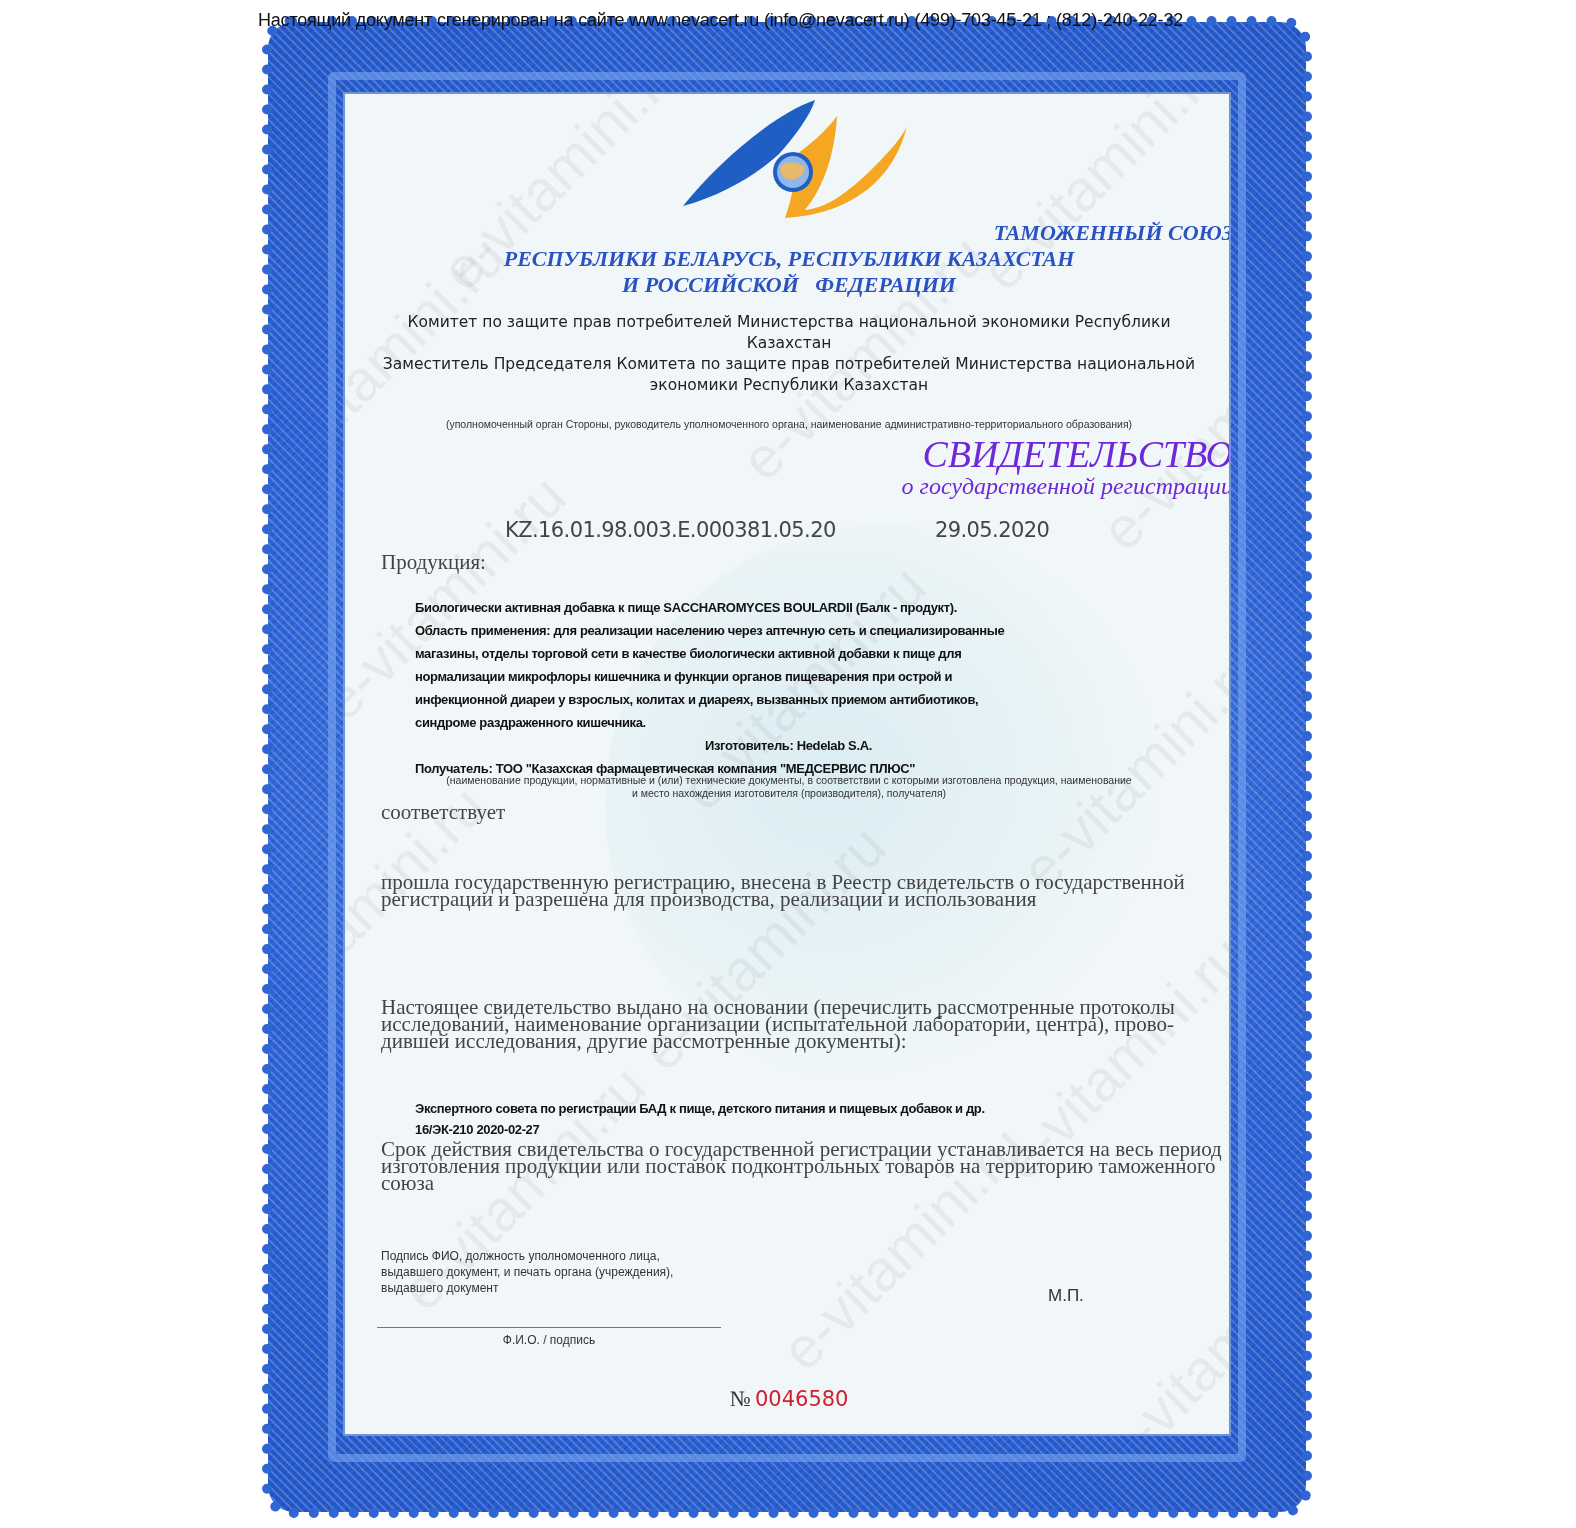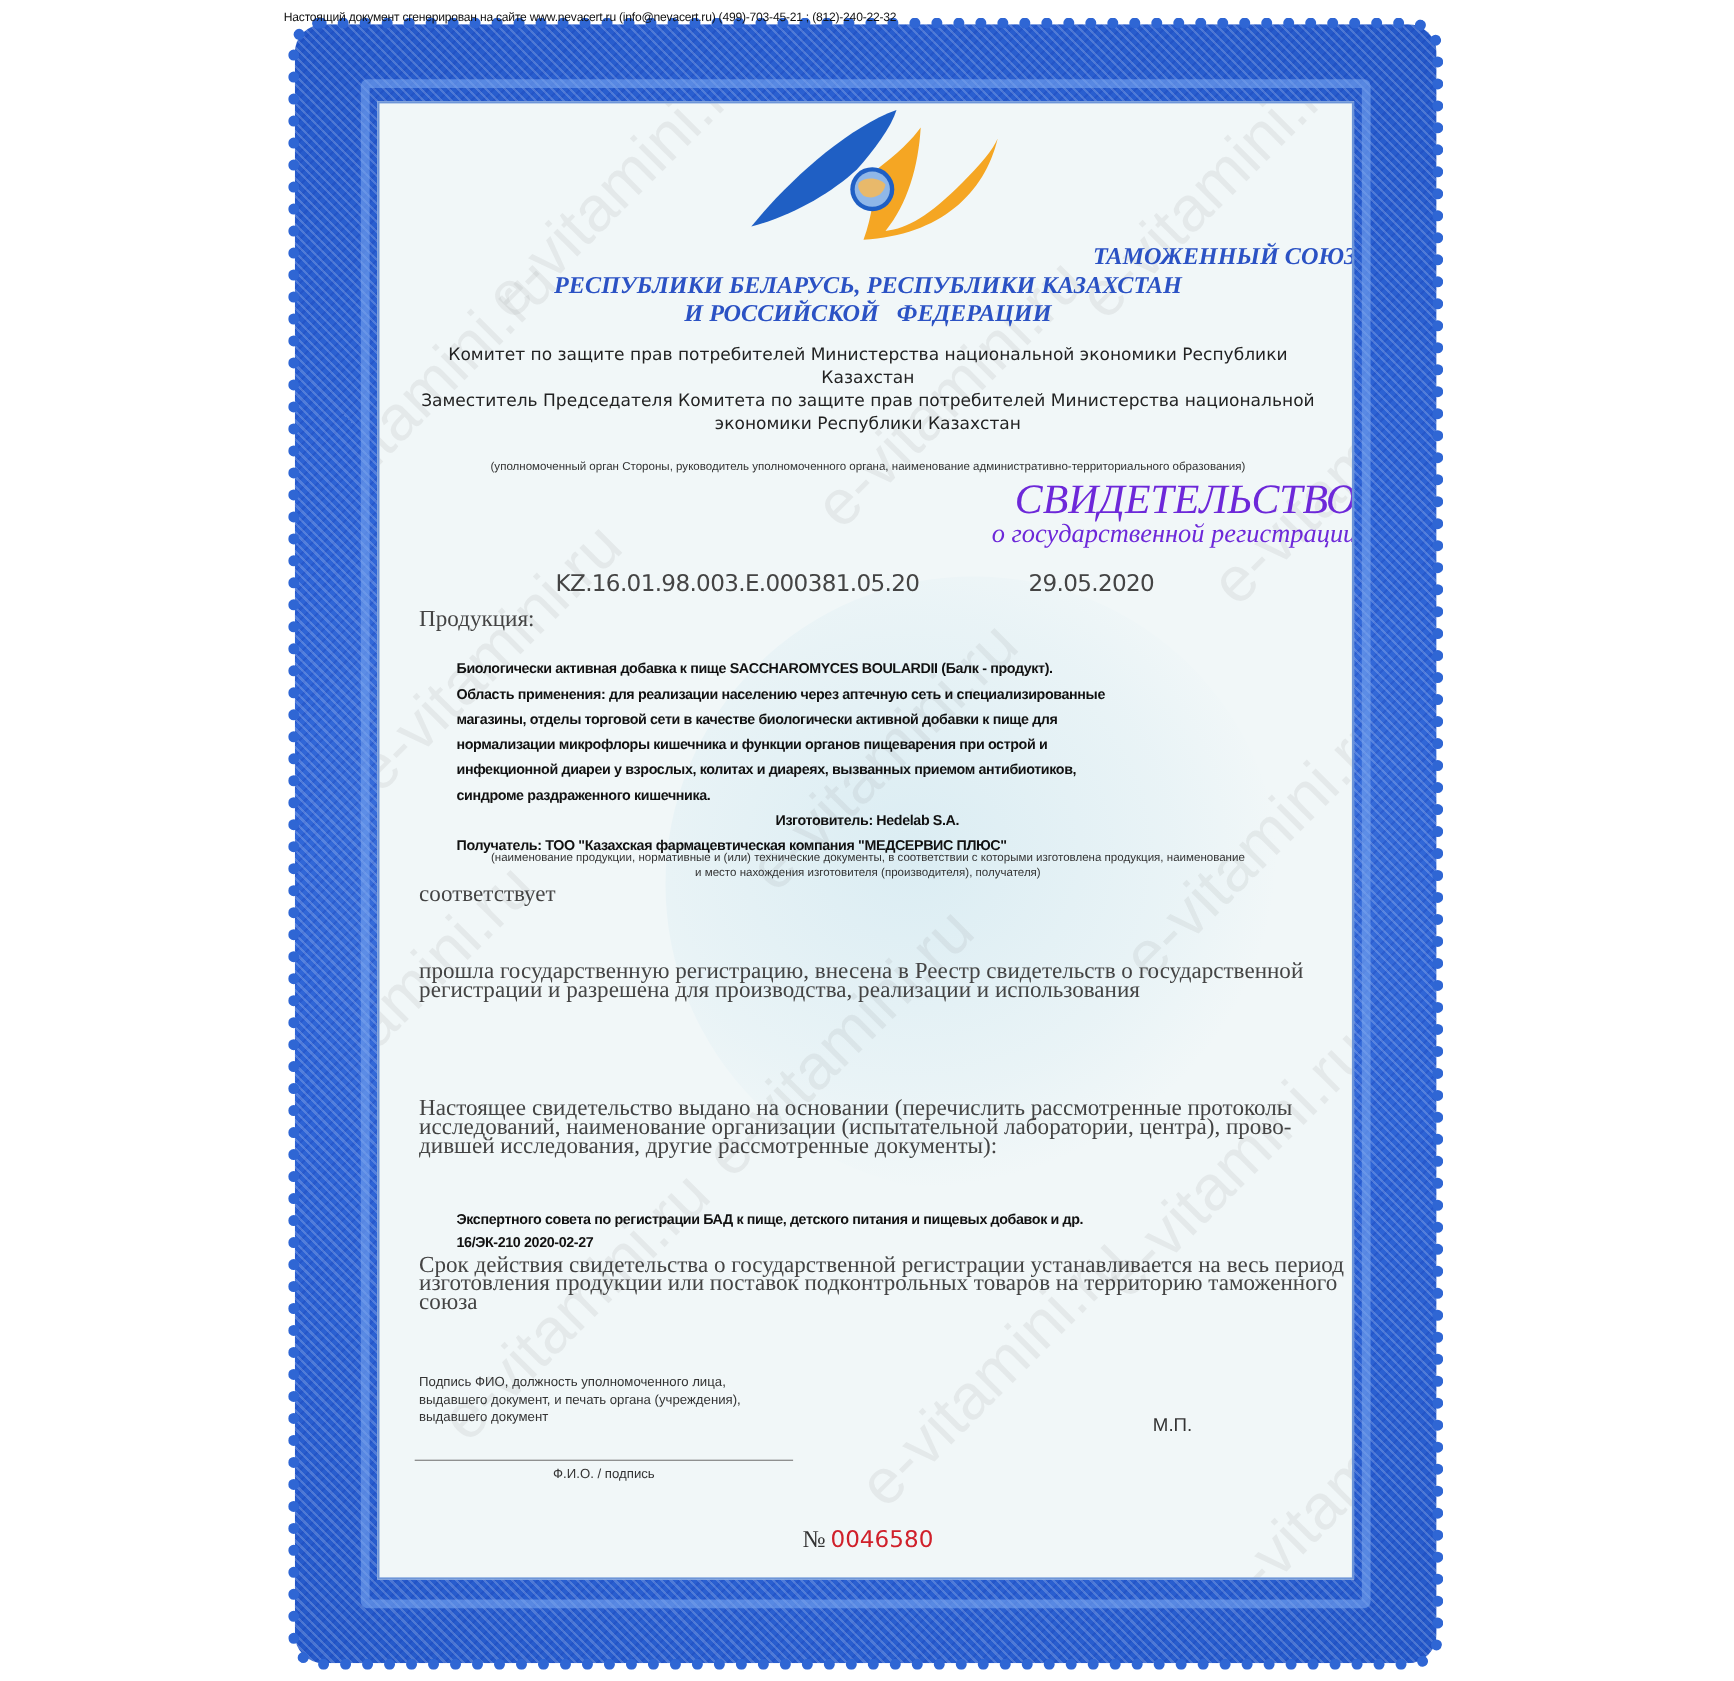--- a/index.html
+++ b/index.html
@@ -1,17 +1,17 @@
 <!DOCTYPE html>
 <html><head>
 <meta charset="utf-8">
 <style>
   html, body { margin:0; padding:0; background:#ffffff; }
   body { width:1576px; height:1528px; position:relative; overflow:hidden; font-family:"Liberation Sans", sans-serif; }
-  .topline { position:absolute; left:258px; top:10px; font-family:"Liberation Sans", sans-serif; font-size:11px; color:#111; white-space:nowrap; z-index:5; letter-spacing:-0.2px;text-align:right; }
+  .topline { position:absolute; left:258px; top:10px; font-family:"Liberation Sans", sans-serif; font-size:18px; color:#111; white-space:nowrap; z-index:5; letter-spacing:-0.2px;text-align:right; }
   .frame { position:absolute; left:268px; top:22px; width:1038px; height:1490px; border-radius:26px;
     background:
       repeating-linear-gradient(45deg, rgba(255,255,255,0.18) 0 2px, transparent 2px 6px),
       repeating-linear-gradient(-45deg, rgba(20,60,180,0.25) 0 2px, transparent 2px 7px),
       radial-gradient(circle at 50% 50%, #5b8ee8 0%, #2e64d6 60%, #2458c8 100%);
   }
   .frame-scallop { position:absolute; inset:-6px; border-radius:30px; border:10px dotted #2f66d4; pointer-events:none; }
   .frame-inner-band { position:absolute; left:60px; top:50px; right:60px; bottom:50px; border:8px solid rgba(120,165,240,0.6); border-radius:6px; }
   .paper { position:absolute; left:343px; top:92px; width:888px; height:1344px; background:#f1f7f8; border:2px solid #6d95d8; box-sizing:border-box; overflow:hidden; }
   .watermark { position:absolute; font-family:"Liberation Sans", sans-serif; font-size:58px; color:rgba(120,120,120,0.10); transform:rotate(-45deg); white-space:nowrap; pointer-events:none; }

